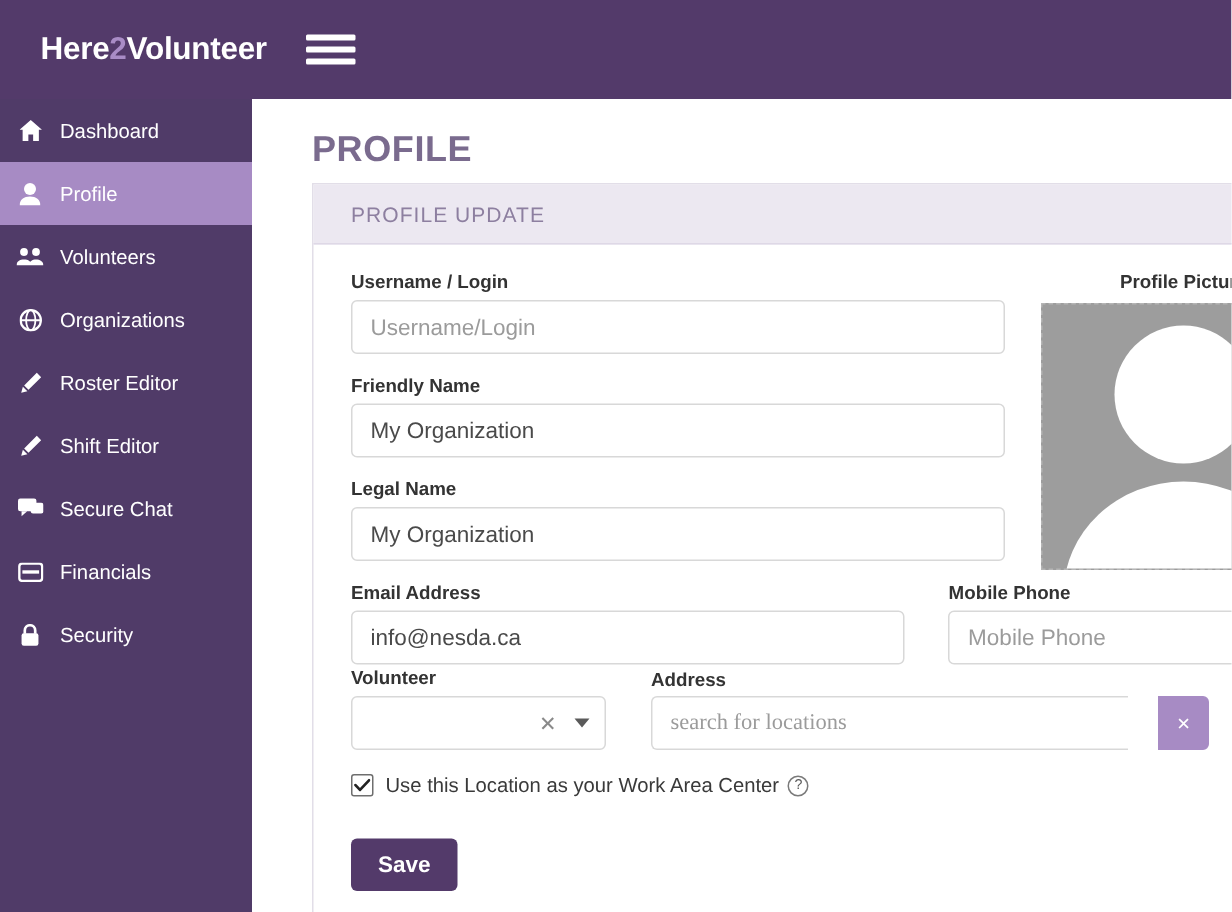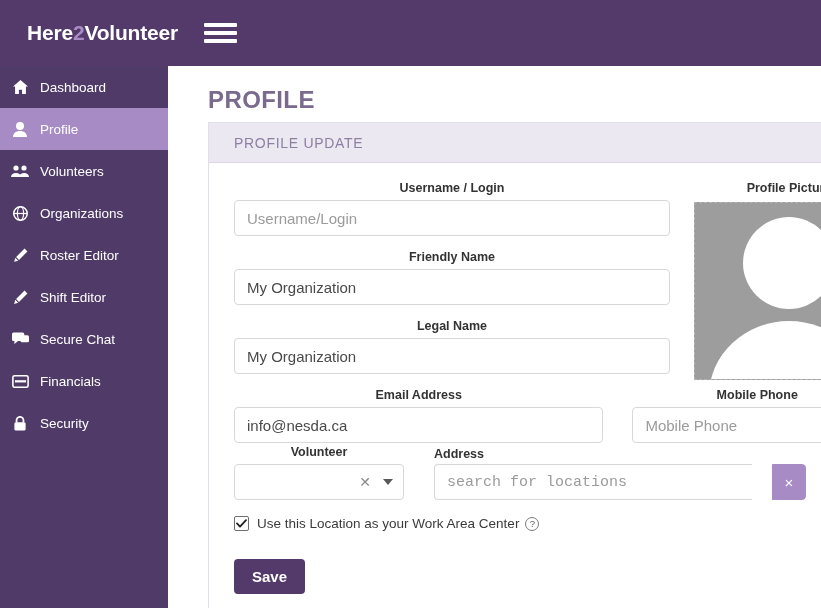--- a/index.html
+++ b/index.html
@@ -86,21 +86,20 @@
     padding-left: 25px;
   }
   .panel-head-title {
     font-size: 14px; color: #8d7fa0; letter-spacing: 0.7px;
   }
   .panel-body { padding: 18px 25px 14px 25px; position: relative; }
 
   .field-label {
     font-size: 12.5px; font-weight: bold; color: #333333;
     margin-bottom: 5px;
-    text-align: center;
   }
   .field-group { margin-bottom: 14px; }
   .txt {
     height: 36px; width: 100%;
     border: 1px solid #d8d8d8; border-radius: 4px;
     background: #ffffff;
     font-family: "Liberation Sans", sans-serif;
     font-size: 15px; color: #4a4a4a;
     padding: 0 12px;
     outline: none;
@@ -155,21 +154,21 @@
   .sel-caret {
     width: 0; height: 0;
     border-left: 5px solid transparent;
     border-right: 5px solid transparent;
     border-top: 6px solid #5a5a5a;
   }
   .addr-input {
     height: 36px; flex: 1;
     border: 1px solid #d8d8d8; border-right: none;
     border-radius: 4px 0 0 4px;
-    font-family: Liberation Mono, monospace;
+    font-family: Liberation Serif, serif;
     font-size: 15px; color: #4a4a4a;
     padding: 0 12px; outline: none;
     background: #ffffff;
   }
   .addr-input::placeholder { color: #9b9b9b; }
   .addr-clear {
     width: 34px; height: 36px;
     background: #a78bc4;
     border: 1px solid #a78bc4;
     border-radius: 0 4px 4px 0;

